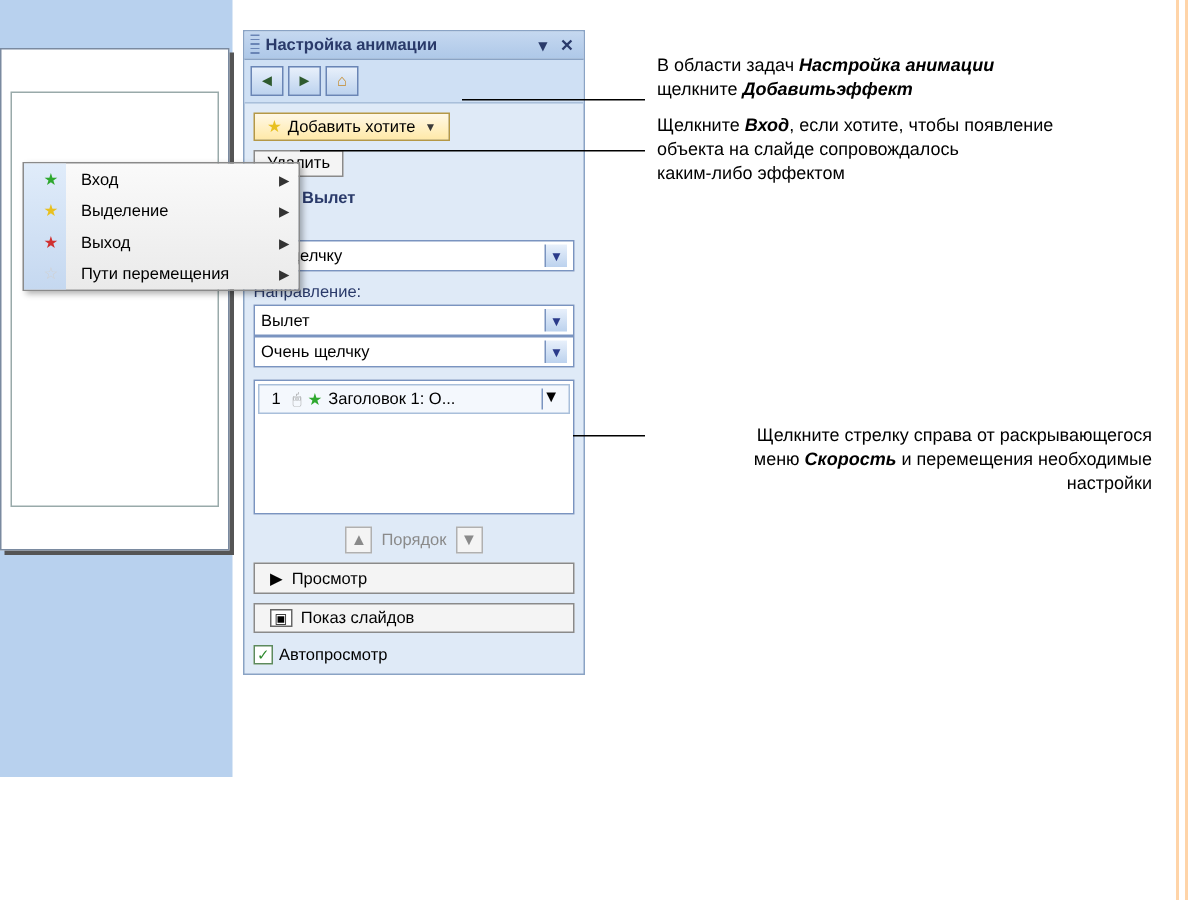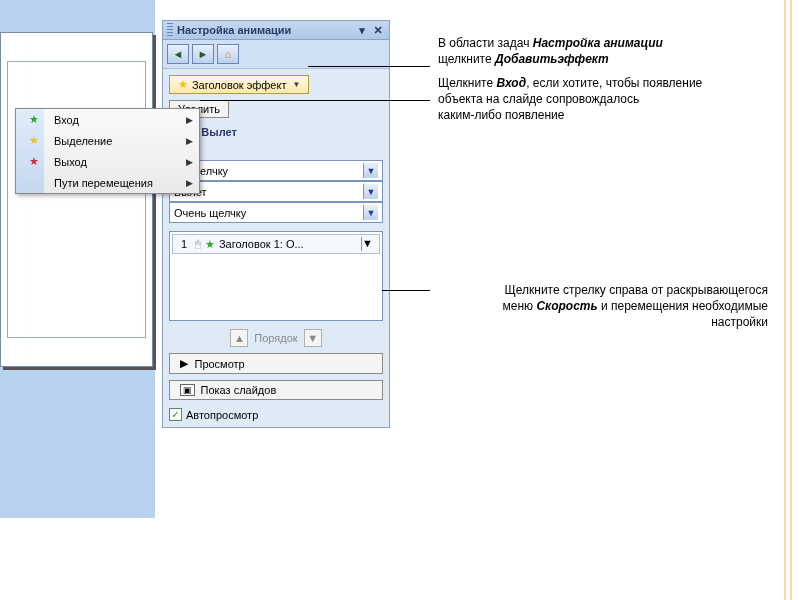--- a/index.html
+++ b/index.html
@@ -213,35 +213,36 @@
     <div class="hbtn">✕</div>
   </div>
   <div class="nav-row">
     <div class="nav-btn">◄</div>
     <div class="nav-btn">►</div>
     <div class="nav-btn home">⌂</div>
   </div>
   <div class="pane-body">
     <div class="btn">
       <span class="star yellow">★</span>
-      <span>Заголовок эффект</span>
+      <span>Добавить хотите</span>
       <span class="tri">▼</span>
     </div>
     <div style="height:6px"></div>
     <div class="btn-plain">
       <span>Удалить</span>
     </div>
 
     <div class="label bold">ение: Вылет</div>
     <div class="label">ло:</div>
     <div class="select">
       <span>По щелчку</span>
       <span class="arrow">▼</span>
     </div>
 
+    <div class="label">Направление:</div>
     <div class="select">
       <span>Вылет</span>
       <span class="arrow">▼</span>
     </div>
 
     <div class="select">
       <span>Очень щелчку</span>
       <span class="arrow">▼</span>
     </div>
 
@@ -313,19 +314,19 @@
 <div class="leader" style="left:200px; top:100px; width:230px;"></div>
 <div class="leader" style="left:382px; top:290px; width:48px;"></div>
 
 <div class="anno" style="left:438px; top:35px; width:320px;">
   <span>В области задач </span><b>Настройка анимации</b><br>
   <span>щелкните </span><b>Добавитьэффект</b>
 </div>
 <div class="anno" style="left:438px; top:75px; width:320px;">
   <span>Щелкните </span><b>Вход</b><span>, если хотите, чтобы появление</span><br>
   <span>объекта на слайде сопровождалось</span><br>
-  <span>каким-либо появление</span>
+  <span>каким-либо эффектом</span>
 </div>
 <div class="anno" style="left:438px; top:282px; width:330px;text-align:right;">
   <span>Щелкните стрелку справа от раскрывающегося</span><br>
   <span>меню </span><b>Скорость</b><span> и перемещения необходимые</span><br>
   <span>настройки</span>
 </div>
 
 </body></html>

